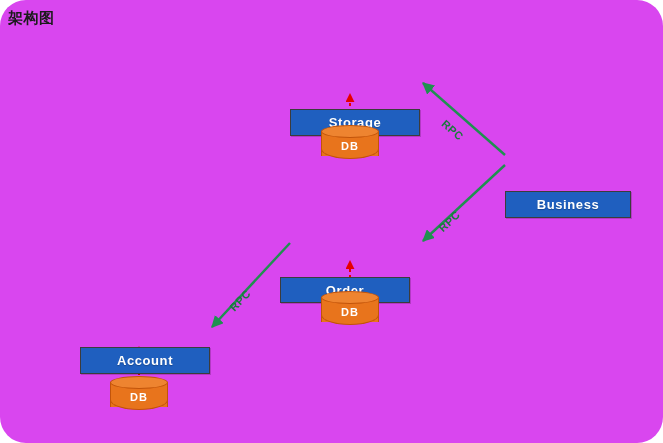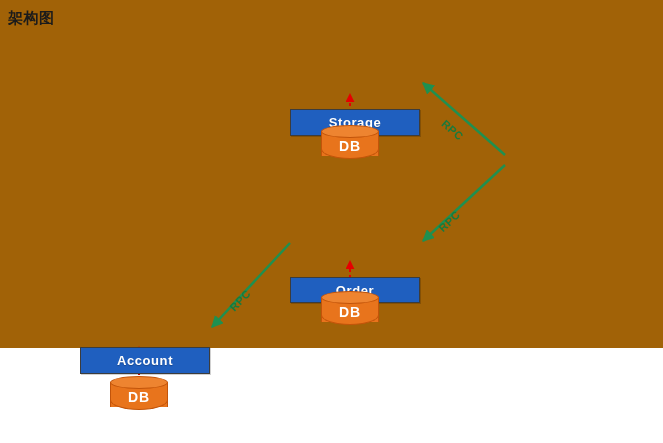--- a/index.html
+++ b/index.html
@@ -11,22 +11,23 @@
     width: 663px;
     height: 443px;
     position: relative;
     overflow: hidden;
     font-family: "Liberation Sans", sans-serif;
   }
   #canvas {
     position: absolute;
     inset: 0;
     width: 663px;
-    height: 348px;
-    background: #a16207;
+    height: 443px;
+    background: #d946ef;
+    border-radius: 26px;
   }
   .page-title {
     position: absolute;
     left: 8px;
     top: 8px;
     font-size: 15px;
     font-weight: bold;
     color: #1b1b1b;
     letter-spacing: 0.5px;
     line-height: 20px;
@@ -48,21 +49,21 @@
   .svc-label {
     color: #ffffff;
     font-size: 13px;
     font-weight: bold;
     letter-spacing: 0.6px;
     white-space: nowrap;
     text-shadow: 0 1px 1px rgba(0,0,0,0.25);
   }
   #box-storage  { left: 290px; top: 64px;  width: 130px; height: 27px; }
   #box-business { left: 505px; top: 146px; width: 126px; height: 27px; }
-  #box-order    { left: 290px; top: 232px; width: 130px; height: 26px; }
+  #box-order    { left: 280px; top: 232px; width: 130px; height: 26px; }
   #box-account  { left: 80px;  top: 302px; width: 130px; height: 27px; }
 
   
   .db-cyl {
     position: absolute;
     width: 58px;
     height: 36px;
     z-index: 4;
   }
   .db-body {
@@ -97,21 +98,21 @@
     box-sizing: border-box;
   }
   .db-text {
     position: absolute;
     left: 0; top: 13px;
     width: 58px;
     height: 16px;
     line-height: 16px;
     text-align: center;
     color: #ffffff;
-    font-size: 14px;
+    font-size: 11px;
     font-weight: bold;
     letter-spacing: 1px;
   }
   #db-storage { left: 321px; top: 125px; }
   #db-order   { left: 321px; top: 291px; }
   #db-account { left: 110px; top: 376px; }
 
   
   #links {
     position: absolute;
@@ -170,20 +171,23 @@
 
     <g>
       <line x1="139" y1="375" x2="139" y2="347" stroke="#e60000" stroke-width="2" stroke-dasharray="3,3" marker-end="url(#arrow-red)"></line>
     </g>
   </svg>
 
   <div class="svc-box" id="box-storage">
     <span class="svc-label">Storage</span>
   </div>
 
+  <div class="svc-box" id="box-business">
+    <span class="svc-label">Business</span>
+  </div>
 
   <div class="svc-box" id="box-order">
     <span class="svc-label">Order</span>
   </div>
 
   <div class="svc-box" id="box-account">
     <span class="svc-label">Account</span>
   </div>
 
   <div class="db-cyl" id="db-storage">

